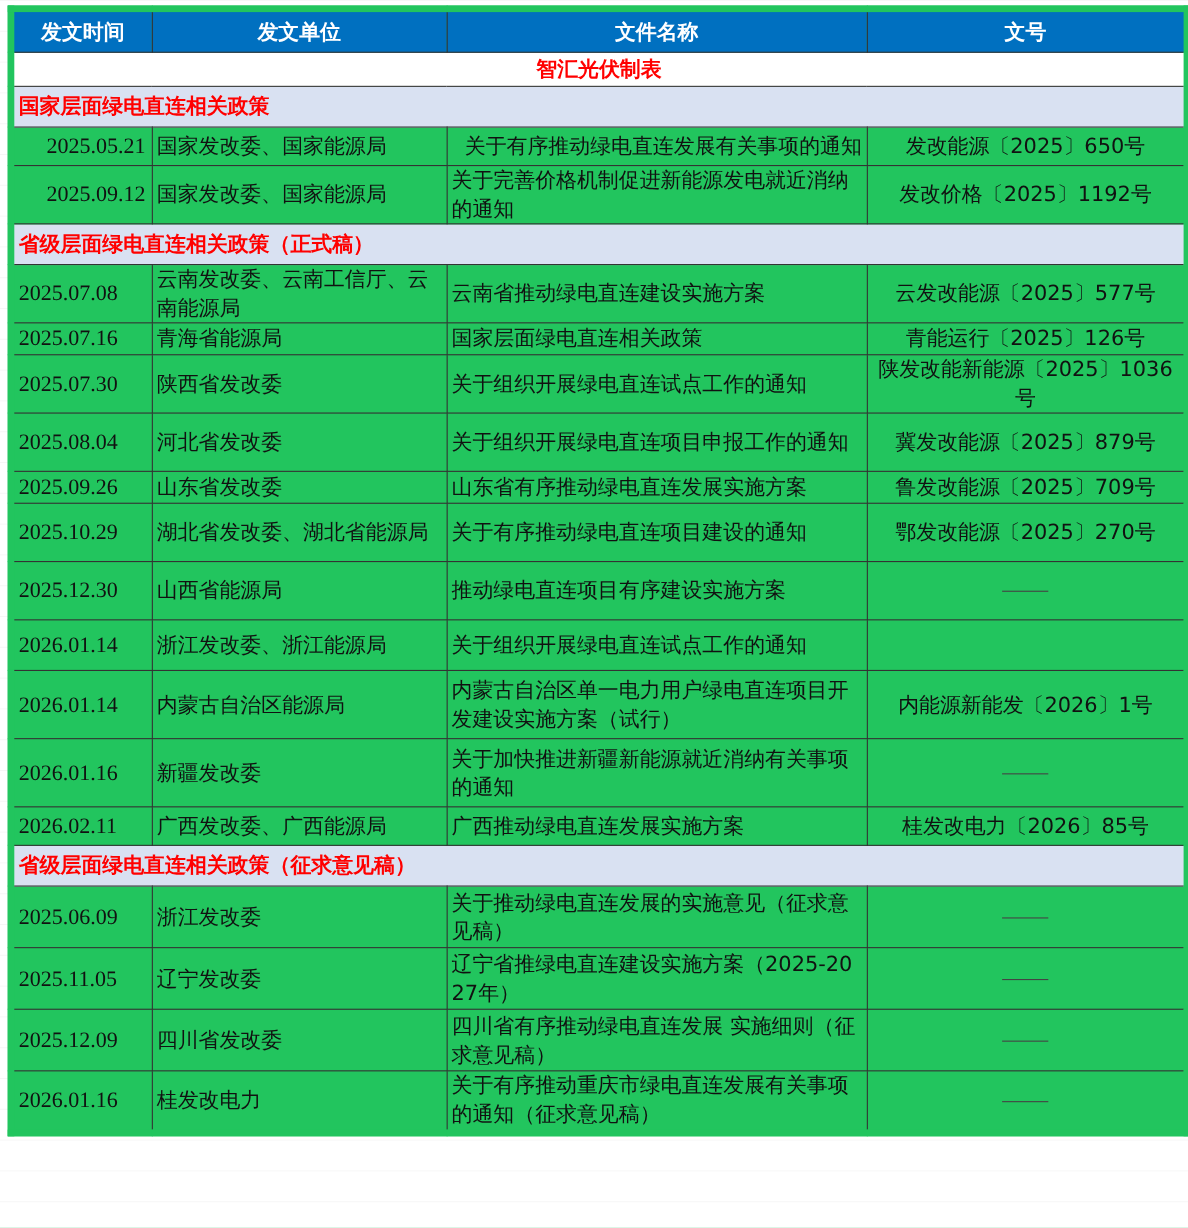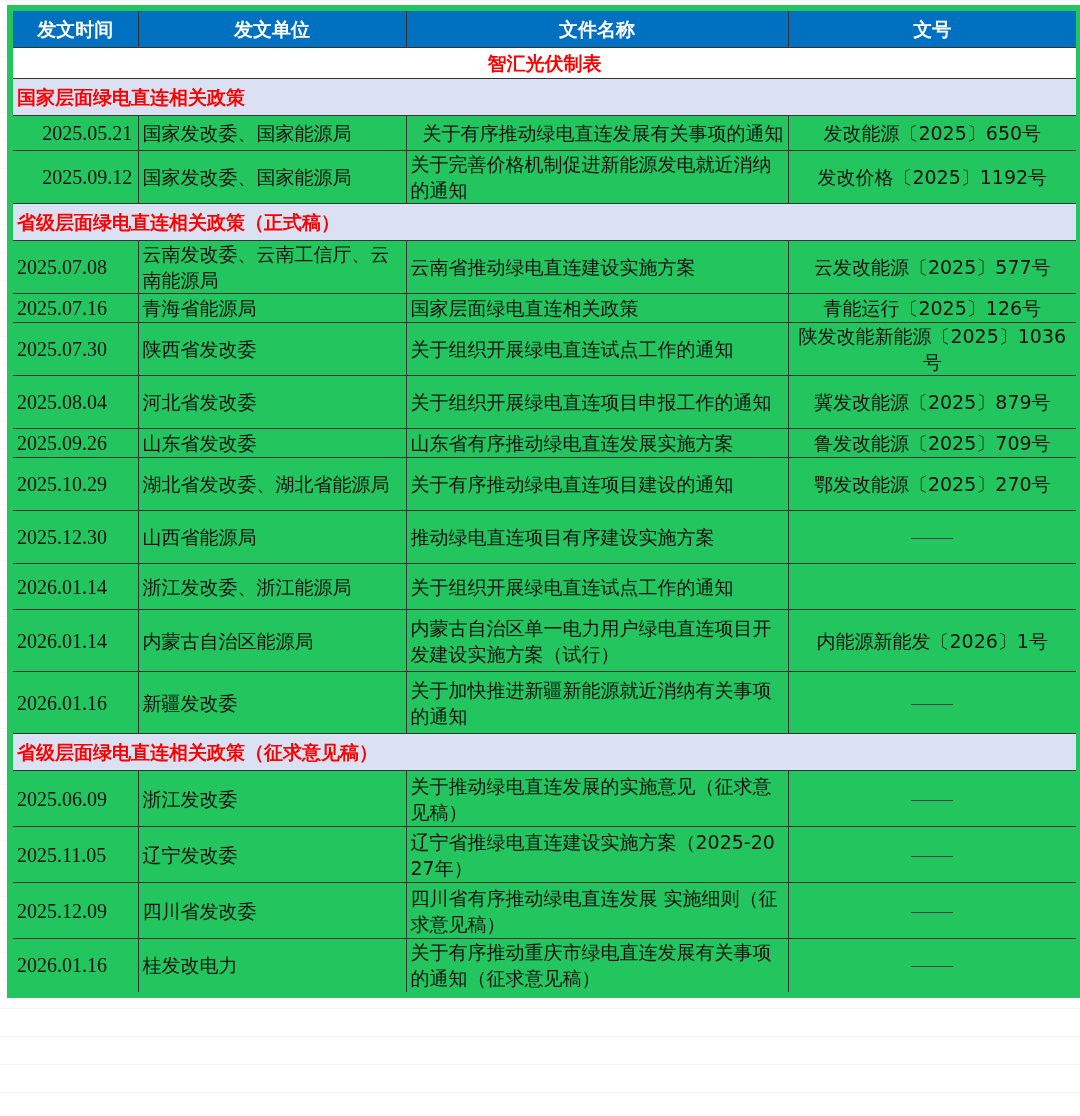--- a/index.html
+++ b/index.html
@@ -134,20 +134,26 @@
       <td class="issuer">内蒙古自治区能源局</td>
       <td class="title">内蒙古自治区单一电力用户绿电直连项目开发建设实施方案（试行）</td>
       <td class="docno">内能源新能发〔2026〕1号</td>
     </tr>
     <tr class="r2" style="height:62px">
       <td class="date">2026.01.16</td>
       <td class="issuer">新疆发改委</td>
       <td class="title">关于加快推进新疆新能源就近消纳有关事项的通知</td>
       <td class="docno"><span class="dash"></span></td>
     </tr>
+    <tr class="r1">
+      <td class="date">2026.02.11</td>
+      <td class="issuer">广西发改委、广西能源局</td>
+      <td class="title">广西推动绿电直连发展实施方案</td>
+      <td class="docno">桂发改电力〔2026〕85号</td>
+    </tr>
 
     <tr class="section">
       <td colspan="4">省级层面绿电直连相关政策（征求意见稿）</td>
     </tr>
     <tr class="r2" style="height:56px">
       <td class="date">2025.06.09</td>
       <td class="issuer">浙江发改委</td>
       <td class="title">关于推动绿电直连发展的实施意见（征求意见稿）</td>
       <td class="docno"><span class="dash"></span></td>
     </tr>

